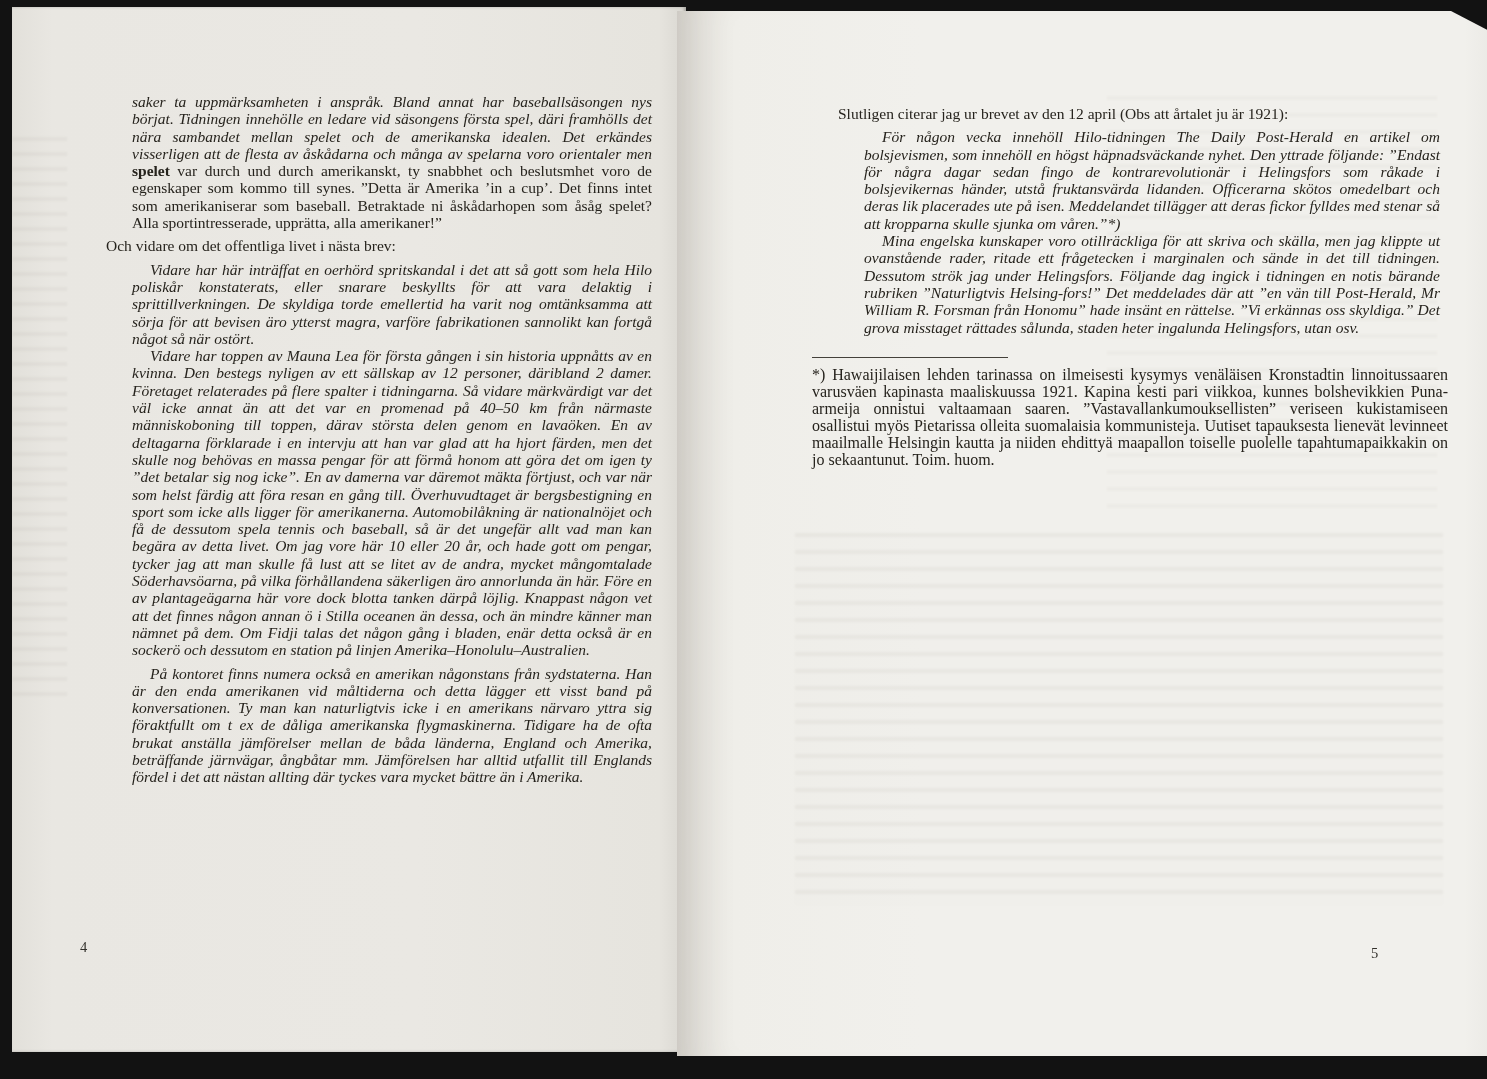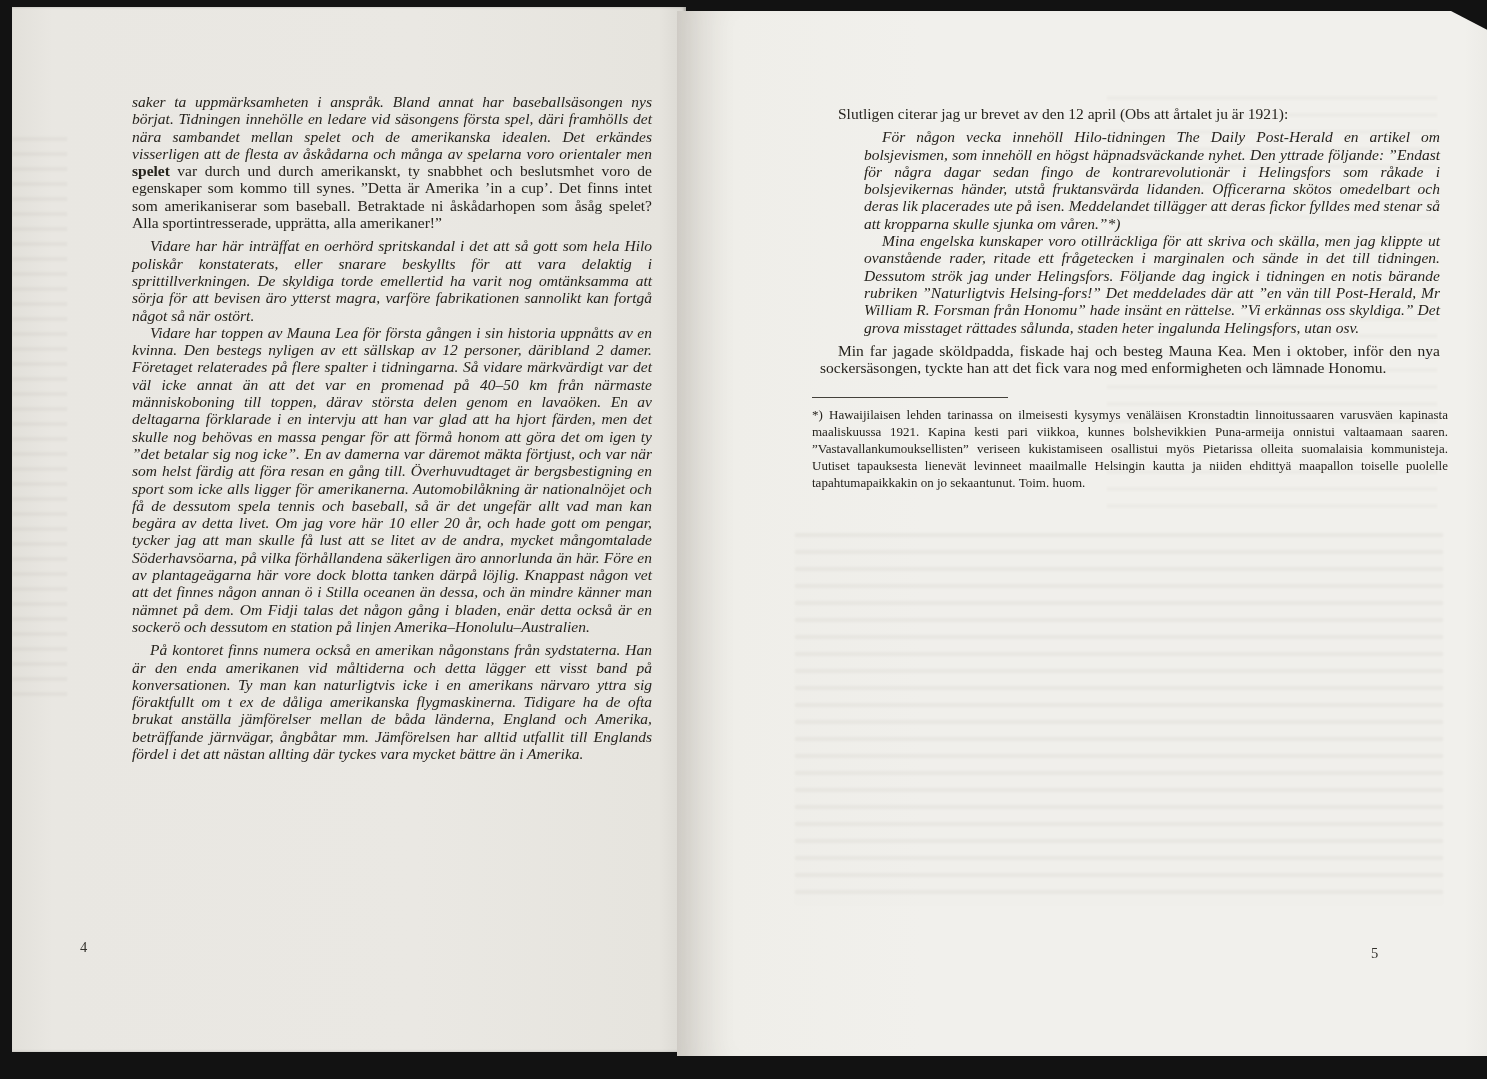--- a/index.html
+++ b/index.html
@@ -39,21 +39,21 @@
   .q{margin:0;text-indent:18px;text-align:justify;font-style:italic;}
   .q.noindent{text-indent:0;}
   .rm{font-style:normal;}
   b.rm{font-weight:600;}
   .fnrule{
     width:196px;margin:21px 0 0 -8px;
     border:none;border-top:1.6px solid #44413a;
   }
   .footnote{
     margin:8px 0 0 -8px;width:636px;
-    font-size:13px;line-height:17px;
+    font-size:16px;line-height:17px;
     text-align:justify;text-indent:0;color:#26231d;
   }
   .pagenum{position:absolute;font-size:14.5px;color:#33312c;}
   .pn-left{left:68px;top:932px;}
   .pn-right{left:694px;top:934px;}
   .ghost{position:absolute;filter:blur(1.1px);pointer-events:none;}
   .ghost-left{
     left:0;top:130px;width:55px;height:570px;opacity:.45;
     background:repeating-linear-gradient(to bottom,rgba(100,95,85,0.12) 0 4px,transparent 4px 15px);
   }
@@ -70,20 +70,21 @@
 <body>
 
 <div class="spread">
 
   <div class="page left">
     <div class="ghost ghost-left"></div>
     <div class="col">
       <div class="bq first">
         <p class="q noindent"><i>saker ta uppmärksamheten i anspråk. Bland annat har baseballsäsongen nys börjat. Tidningen innehölle en ledare vid säsongens första spel, däri framhölls det nära sambandet mellan spelet och de amerikanska idealen. Det erkändes visserligen att de flesta av åskådarna och många av spelarna voro orientaler men </i><b class="rm">spelet</b><span class="rm"> var durch und durch amerikanskt, ty snabbhet och beslutsmhet voro de egenskaper som kommo till synes. ”Detta är Amerika ’in a cup’. Det finns intet som amerikaniserar som baseball. Betraktade ni åskådarhopen som åsåg spelet? Alla sportintresserade, upprätta, alla amerikaner!”</span></p>
       </div>
+      <p class="body">Och vidare om det offentliga livet i nästa brev:</p>
       <div class="bq">
         <p class="q">Vidare har här inträffat en oerhörd spritskandal i det att så gott som hela Hilo poliskår konstaterats, eller snarare beskyllts för att vara delaktig i sprittillverkningen. De skyldiga torde emellertid ha varit nog omtänksamma att sörja för att bevisen äro ytterst magra, varföre fabrikationen sannolikt kan fortgå något så när ostört.</p>
         <p class="q">Vidare har toppen av Mauna Lea för första gången i sin historia uppnåtts av en kvinna. Den bestegs nyligen av ett sällskap av 12 personer, däribland 2 damer. Företaget relaterades på flere spalter i tidningarna. Så vidare märkvärdigt var det väl icke annat än att det var en promenad på 40–50 km från närmaste människoboning till toppen, därav största delen genom en lavaöken. En av deltagarna förklarade i en intervju att han var glad att ha hjort färden, men det skulle nog behövas en massa pengar för att förmå honom att göra det om igen ty ”det betalar sig nog icke”. En av damerna var däremot mäkta förtjust, och var när som helst färdig att föra resan en gång till. Överhuvudtaget är bergsbestigning en sport som icke alls ligger för amerikanerna. Automobilåkning är nationalnöjet och få de dessutom spela tennis och baseball, så är det ungefär allt vad man kan begära av detta livet. Om jag vore här 10 eller 20 år, och hade gott om pengar, tycker jag att man skulle få lust att se litet av de andra, mycket mångomtalade Söderhavsöarna, på vilka förhållandena säkerligen äro annorlunda än här. Före en av plantageägarna här vore dock blotta tanken därpå löjlig. Knappast någon vet att det finnes någon annan ö i Stilla oceanen än dessa, och än mindre känner man nämnet på dem. Om Fidji talas det någon gång i bladen, enär detta också är en sockerö och dessutom en station på linjen Amerika–Honolulu–Australien.</p>
       </div>
       <div class="bq">
         <p class="q">På kontoret finns numera också en amerikan någonstans från sydstaterna. Han är den enda amerikanen vid måltiderna och detta lägger ett visst band på konversationen. Ty man kan naturligtvis icke i en amerikans närvaro yttra sig föraktfullt om t ex de dåliga amerikanska flygmaskinerna. Tidigare ha de ofta brukat anställa jämförelser mellan de båda länderna, England och Amerika, beträffande järnvägar, ångbåtar mm. Jämförelsen har alltid utfallit till Englands fördel i det att nästan allting där tyckes vara mycket bättre än i Amerika.</p>
       </div>
     </div>
     <div class="pagenum pn-left">4</div>
   </div>
@@ -91,20 +92,19 @@
   <div class="page right">
     <div class="corner"></div>
     <div class="ghost ghost-right-a"></div>
     <div class="ghost ghost-right-b"></div>
     <div class="col col-right">
       <p class="body">Slutligen citerar jag ur brevet av den 12 april (Obs att årtalet ju är 1921):</p>
       <div class="bq bq-right">
         <p class="q">För någon vecka innehöll Hilo-tidningen The Daily Post-Herald en artikel om bolsjevismen, som innehöll en högst häpnadsväckande nyhet. Den yttrade följande: ”Endast för några dagar sedan fingo de kontrarevolutionär i Helingsfors som råkade i bolsjevikernas händer, utstå fruktansvärda lidanden. Officerarna skötos omedelbart och deras lik placerades ute på isen. Meddelandet tillägger att deras fickor fylldes med stenar så att kropparna skulle sjunka om våren.”*)</p>
         <p class="q">Mina engelska kunskaper voro otillräckliga för att skriva och skälla, men jag klippte ut ovanstående rader, ritade ett frågetecken i marginalen och sände in det till tidningen. Dessutom strök jag under Helingsfors. Följande dag ingick i tidningen en notis bärande rubriken ”Naturligtvis Helsing-fors!” Det meddelades där att ”en vän till Post-Herald, Mr William R. Forsman från Honomu” hade insänt en rättelse. ”Vi erkännas oss skyldiga.” Det grova misstaget rättades sålunda, staden heter ingalunda Helingsfors, utan osv.</p>
       </div>
-      <p class="body">Min far jagade sköldpadda, fiskade haj och besteg Mauna Kea. Men i oktober, inför den nya sockersäsongen, tyckte han att det fick vara nog med enformigheten och lämnade Honomu.</p>
       <hr class="fnrule">
       <p class="footnote">*) Hawaijilaisen lehden tarinassa on ilmeisesti kysymys venäläisen Kronstadtin linnoitussaaren varusväen kapinasta maaliskuussa 1921. Kapina kesti pari viikkoa, kunnes bolshevikkien Puna-armeija onnistui valtaamaan saaren. ”Vastavallankumouksellisten” veriseen kukistamiseen osallistui myös Pietarissa olleita suomalaisia kommunisteja. Uutiset tapauksesta lienevät levinneet maailmalle Helsingin kautta ja niiden ehdittyä maapallon toiselle puolelle tapahtumapaikkakin on jo sekaantunut. Toim. huom.</p>
     </div>
     <div class="pagenum pn-right">5</div>
   </div>
 
 </div>
 
 </body></html>

